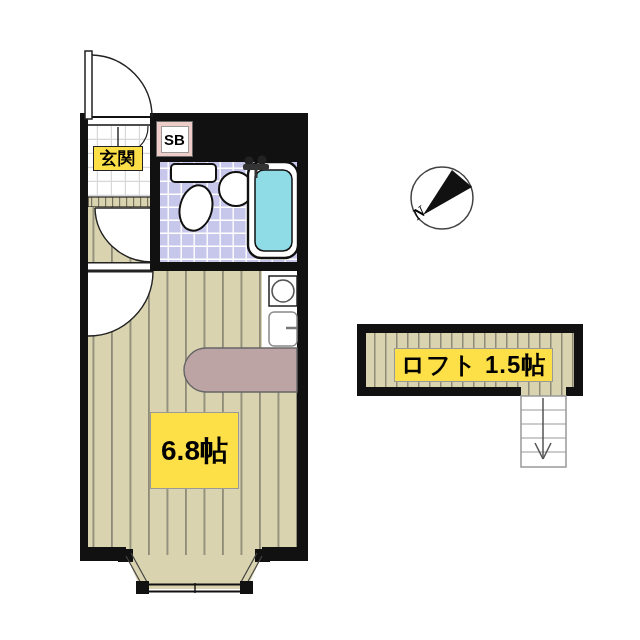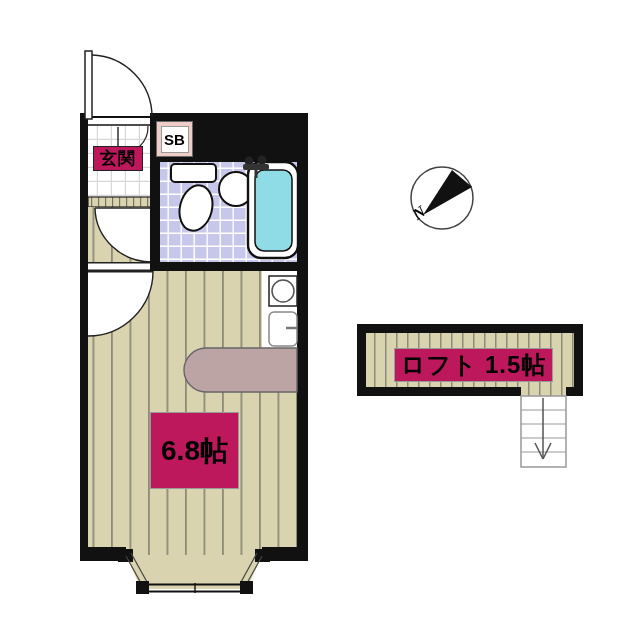--- a/index.html
+++ b/index.html
@@ -1,20 +1,20 @@
 <!DOCTYPE html>
 <html><head>
 <meta charset="utf-8">
 <style>
   html,body{margin:0;padding:0;background:#fff;}
   #stage{position:relative;width:640px;height:640px;background:#ffffff;overflow:hidden;
          font-family:"Liberation Sans","DejaVu Sans",sans-serif;}
   #plan-svg{position:absolute;left:0;top:0;}
   .lbl{position:absolute;display:flex;align-items:center;justify-content:center;
-       background:#be185d;color:#000;text-align:center;box-sizing:border-box;}
+       background:#fde047;color:#000;text-align:center;box-sizing:border-box;}
   .entrance-label{left:93px;top:146px;width:50px;height:25px;border:1.5px solid #222;
        font-size:17px;font-weight:600;letter-spacing:1px;}
   .sb-box{position:absolute;left:156px;top:121px;width:37px;height:36px;background:#eecdc9;
        border:1px solid #666;box-sizing:border-box;display:flex;align-items:center;justify-content:center;}
   .sb-inner{width:26px;height:25px;background:#fff;border:1px solid #999;display:flex;
        align-items:center;justify-content:center;font-size:15px;font-weight:600;color:#000;}
   .room-label{left:150px;top:412px;width:89px;height:77px;border:1.5px solid #999;
        flex-direction:column;font-weight:600;line-height:36px;}
   .room-name{font-size:30px;}
   .room-size{font-size:28px;}

